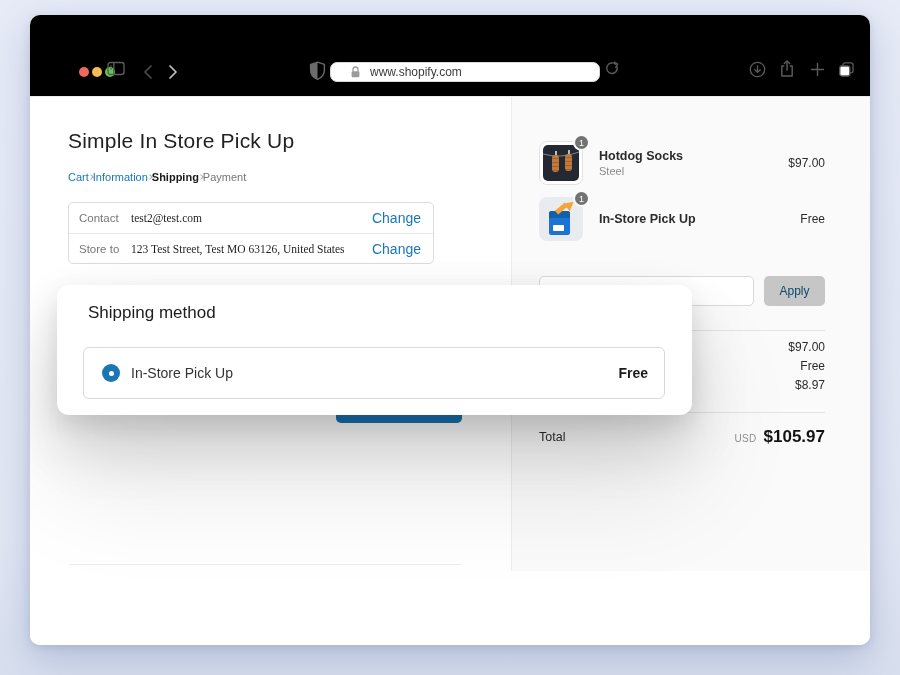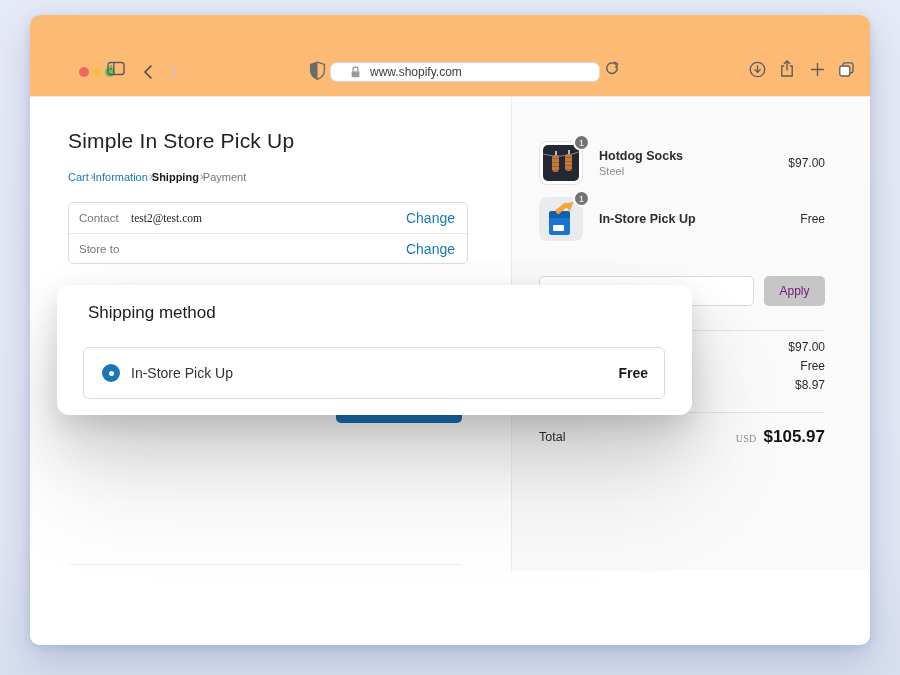--- a/index.html
+++ b/index.html
@@ -11,21 +11,21 @@
   }
 
   
   .window{
     position:absolute; left:30px; top:15px; width:840px; height:630px;
     background:#fff; border-radius:10px;
     box-shadow:0 14px 38px rgba(85,105,155,.30), 0 2px 8px rgba(85,105,155,.18);
   }
 
   
-  .toolbar{ position:relative; height:82px; border-bottom:1px solid #ebebeb; border-radius:10px 10px 0 0; background:#fdba74;text-align:center; }
+  .toolbar{ position:relative; height:82px; border-bottom:1px solid #ebebeb; border-radius:10px 10px 0 0; background:#000000;text-align:center; }
   .traffic{ position:absolute; left:49px; top:52px; display:flex; gap:3px; }
   .traffic span{ width:10px; height:10px; border-radius:50%; display:block; }
   .tb-icon{ position:absolute; display:flex; align-items:center; justify-content:center; }
   .url-pill{
     position:absolute; left:300px; top:47px; width:270px; height:20px;
     border:1px solid #d9d9d9; border-radius:7px; background:#fff;
     display:flex; align-items:center; padding-left:18px; gap:8px;
   }
   .url-text{ font-size:12px; color:#3c3c3c; }
 
@@ -33,21 +33,21 @@
   .content{ position:relative; height:548px; background:#fff; border-radius:0 0 10px 10px; overflow:hidden; }
 
   
   .page-title{ position:absolute; left:38px; top:32px; font-size:21px; color:#222; letter-spacing:.2px; }
   .breadcrumb{ position:absolute; left:38px; top:74px; display:flex; align-items:center; font-size:11px; }
   .crumb-link{ color:#1878b6; cursor:pointer; }
   .crumb-current{ color:#1a1a1a; font-weight:bold; }
   .crumb-next{ color:#757575;text-align:right; }
   .crumb-sep{ width:4px; height:4px; border-top:1px solid #a8a8a8; border-right:1px solid #a8a8a8; transform:rotate(45deg); margin-top:-1px; }
 
-  .review-box{ position:absolute; left:38px; top:105px; width:400px; border:1px solid #dcdcdc; border-radius:5px; background:#fff; }
+  .review-box{ position:absolute; left:38px; top:105px; width:366px; border:1px solid #dcdcdc; border-radius:5px; background:#fff; }
   .review-row{ display:flex; align-items:center; height:30px; padding:0 12px 0 10px; font-size:11.5px; }
   .review-row + .review-row{ border-top:1px solid #e8e8e8; }
   .review-label{ color:#777; width:52px; flex:none; }
   .review-value{ color:#1f1f1f;font-family:Liberation Serif, serif; }
   .review-change{ margin-left:auto; color:#1878b6; font-size:14px; cursor:pointer; }
 
   .footer-divider{ position:absolute; left:40px; top:467px; width:392px; height:1px; background:#ececec; }
 
   
   .continue-btn{ position:absolute; left:306px; top:295px; width:126px; height:31px; background:#1a74b2; border:none; border-radius:5px; z-index:2; }
@@ -88,29 +88,29 @@
               background:#737373; border:2px solid #fafafa; color:#fff; font-size:9px;
               display:flex; align-items:center; justify-content:center; z-index:1; }
   .item-text{ display:flex; flex-direction:column; gap:2px; }
   .item-name{ font-size:12.5px; color:#2c2c2c; font-weight:bold; }
   .item-variant{ font-size:11px; color:#8a8a8a; }
   .item-variant:empty{ display:none; }
   .item-price{ margin-left:auto; font-size:12px; color:#2c2c2c; }
 
   .discount-row{ position:absolute; left:27px; right:45px; top:179px; height:30px; display:flex; gap:10px; }
   .discount-input{ flex:1; height:30px; border:1px solid #d9d9d9; border-radius:5px; background:#fff; font-size:12px; padding:0 8px; color:#333; }
-  .apply-btn{ width:61px; height:30px; border:none; border-radius:5px; background:#c6c6c6; color:#701a75; font-size:12px; }
+  .apply-btn{ width:61px; height:30px; border:none; border-radius:5px; background:#c6c6c6; color:#0c4a6e; font-size:12px; }
 
   .sb-divider{ position:absolute; left:27px; right:45px; height:1px; background:#e3e3e3; }
   .totals-val{ position:absolute; right:45px; font-size:12px; color:#2a2a2a; }
 
   .total-row{ position:absolute; left:27px; right:45px; top:328px; height:24px; display:flex; align-items:center; }
   .total-label{ font-size:12.5px; color:#2e2e2e; }
   .total-right{ margin-left:auto; display:flex; align-items:baseline; gap:7px; }
-  .total-currency{ font-size:10px; color:#8f8f8f; letter-spacing:.3px;font-family:Liberation Serif, serif; }
+  .total-currency{ font-size:10px; color:#8f8f8f; letter-spacing:.3px; }
   .total-amount{ font-size:17px; font-weight:bold; color:#141414; }
 
   svg{ display:block; }
 </style>
 </head>
 <body>
 
 <div class="window">
 
   <div class="toolbar">
@@ -213,20 +213,21 @@
     </div>
 
     <div class="review-box">
       <div class="review-row">
         <span class="review-label">Contact</span>
         <span class="review-value">test2@test.com</span>
         <span class="review-change">Change</span>
       </div>
       <div class="review-row">
         <span class="review-label">Store to</span>
+        <span class="review-value">123 Test Street, Test MO 63126, United States</span>
         <span class="review-change">Change</span>
       </div>
     </div>
 
     <div class="footer-divider"></div>
 
     <button class="continue-btn"></button>
 
     <div class="sidebar">
 

